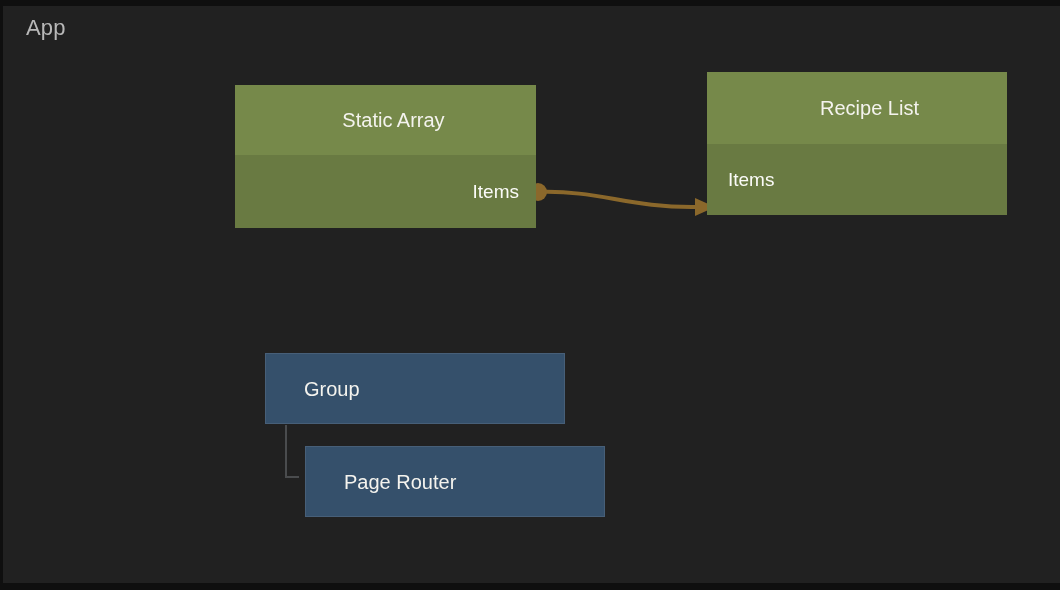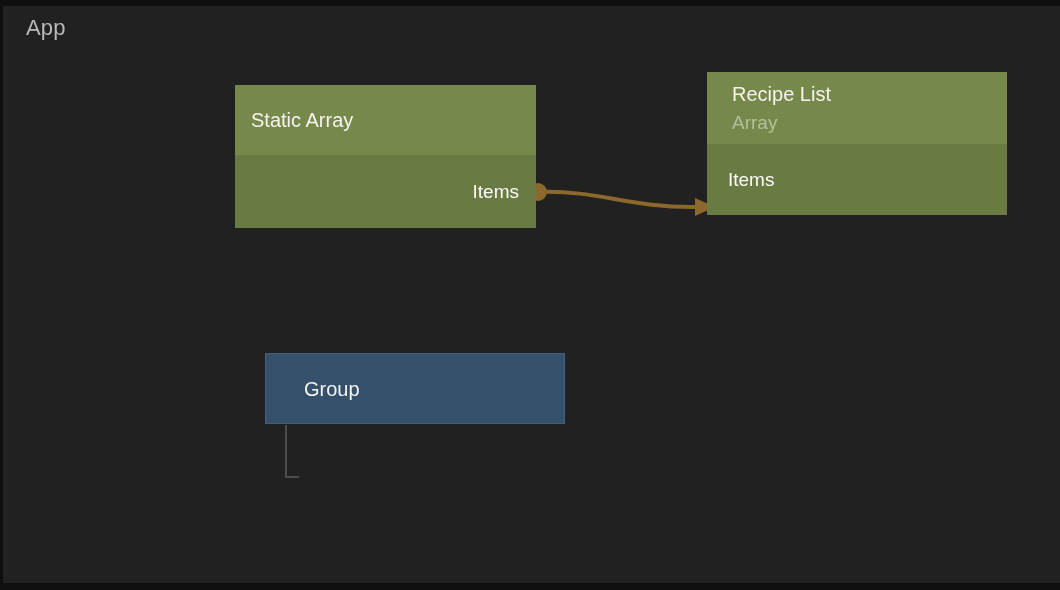--- a/index.html
+++ b/index.html
@@ -6,20 +6,21 @@
   html, body { width: 1060px; height: 590px; overflow: hidden; }
   body {
     font-family: "Liberation Sans", "DejaVu Sans", sans-serif;
     background: #101010;
   }
   .frame {
     position: relative;
     width: 1060px;
     height: 590px;
     background: #0f0f0f;
+    text-align: center;
   }
   .canvas {
     position: absolute;
     left: 3px; top: 6px; right: 0; bottom: 7px;
     background: #212121;
     overflow: hidden;
   }
   .app-label {
     position: absolute;
     left: 23px; top: 9px;
@@ -102,28 +103,30 @@
       <div class="node-body">
         <div class="port-row output">
           <span>Items</span>
         </div>
       </div>
     </div>
 
     <div class="node data" id="node-recipe-list">
       <div class="node-header">
         <div class="node-title">Recipe List</div>
-        <div class="node-subtitle">Array</div>
       </div>
       <div class="node-body">
         <div class="port-row input">
           <span>Items</span>
         </div>
       </div>
     </div>
 
     <div class="node visual" id="node-group">
       <div class="node-title">Group</div>
     </div>
 
+    <div class="node visual" id="node-page-router">
+      <div class="node-title">Page Router</div>
+    </div>
 
   </div>
 </div>
 
 </body></html>

